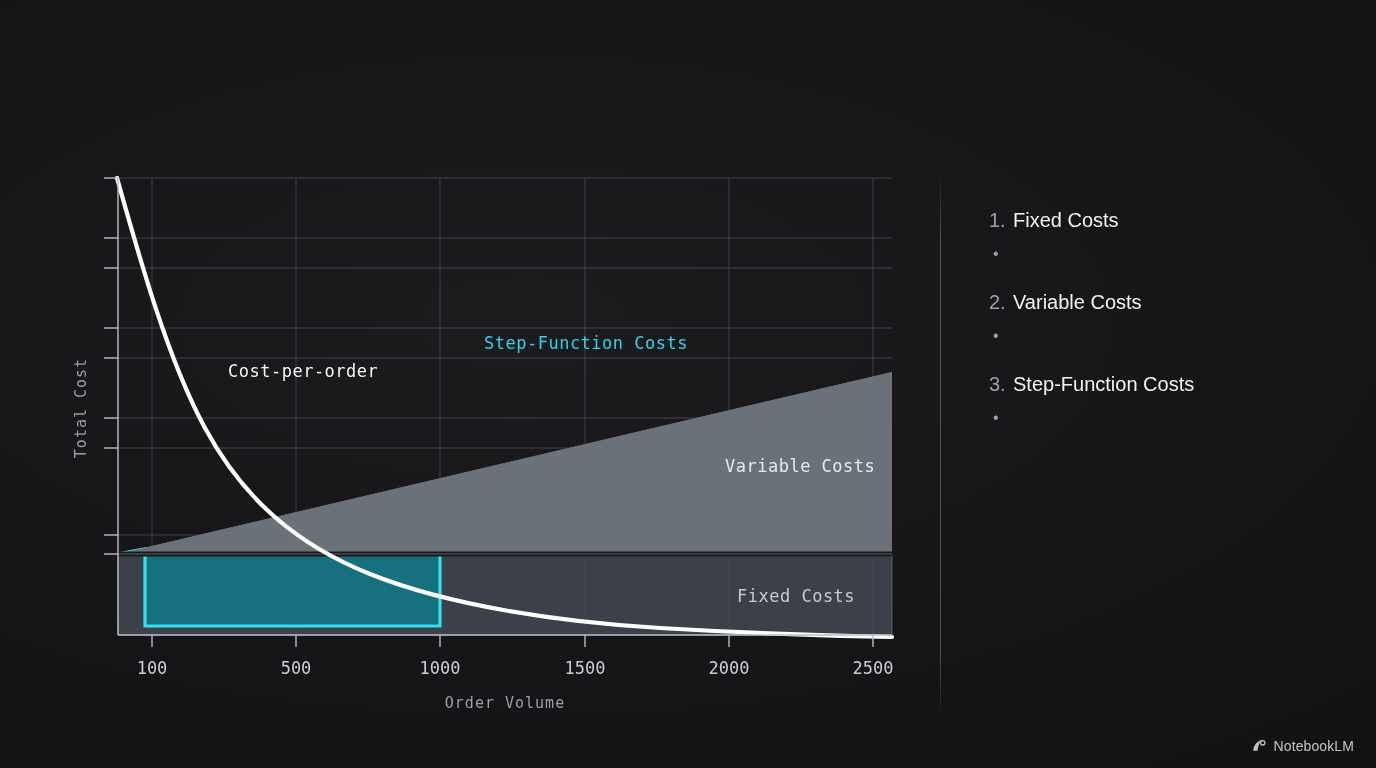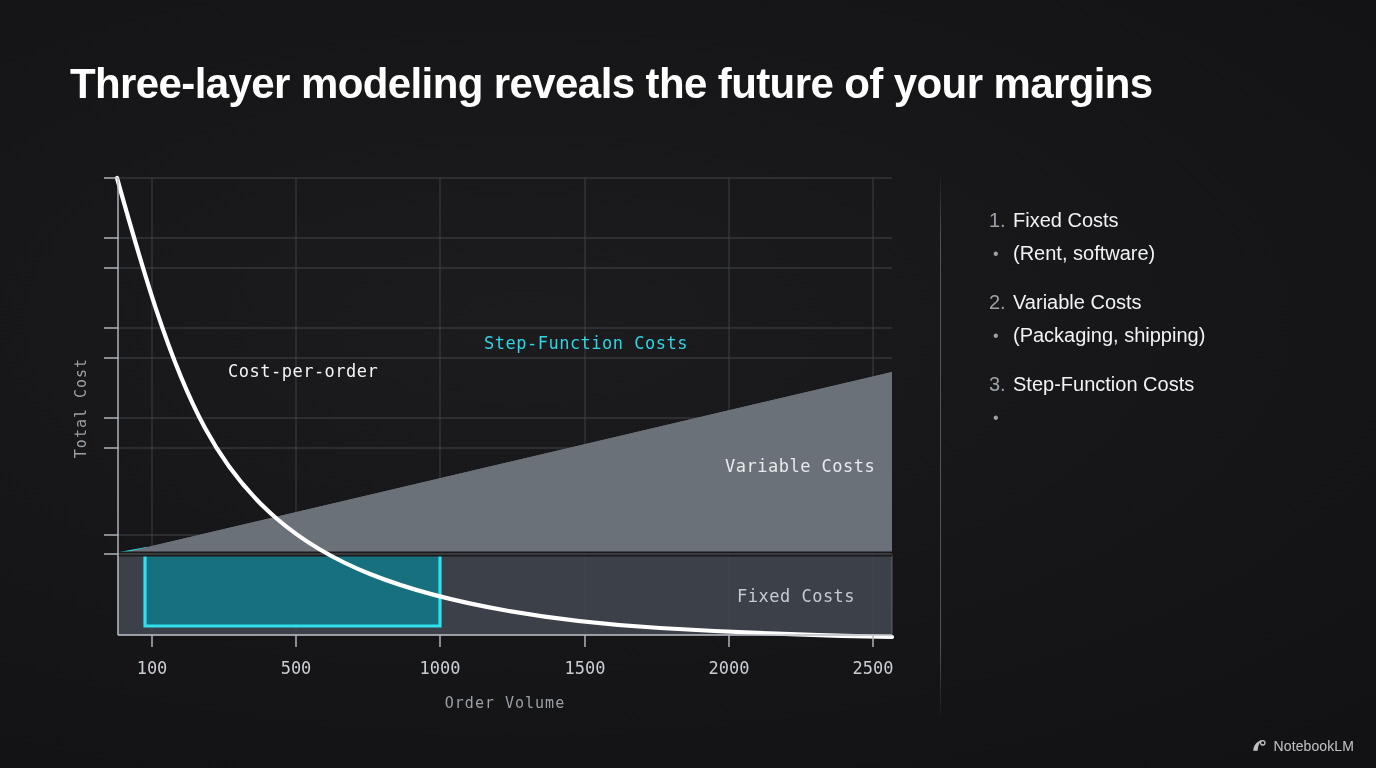--- a/index.html
+++ b/index.html
@@ -116,21 +116,20 @@
     color: #e6e8ea;
     font-family: "Liberation Sans", sans-serif;
     letter-spacing: 0.1px;
   }
 </style>
 </head>
 <body>
 
 <div id="slide">
 
-  <div id="title">Three-layer modeling reveals the future of your margins</div>
 
   <div id="chart-figure">
     <svg id="plot-svg" width="940" height="580" viewBox="0 0 940 580">
       <defs>
         <clipPath id="plotClip">
           <rect x="118" y="28" width="774" height="457"></rect>
         </clipPath>
         <clipPath id="fixedClip">
           <rect x="118" y="404" width="774" height="81"></rect>
         </clipPath>
@@ -237,32 +236,30 @@
 
     <div id="cost-list">
 
       <div class="cost-group">
         <div class="cost-row">
           <span class="marker">1.</span>
           <span class="row-text">Fixed Costs</span>
         </div>
         <div class="cost-row">
           <span class="marker bullet">•</span>
-          <span class="row-text">(Rent, software)</span>
         </div>
       </div>
 
       <div class="cost-group">
         <div class="cost-row">
           <span class="marker">2.</span>
           <span class="row-text">Variable Costs</span>
         </div>
         <div class="cost-row">
           <span class="marker bullet">•</span>
-          <span class="row-text">(Packaging, shipping)</span>
         </div>
       </div>
 
       <div class="cost-group">
         <div class="cost-row">
           <span class="marker">3.</span>
           <span class="row-text">Step-Function Costs</span>
         </div>
         <div class="cost-row">
           <span class="marker bullet">•</span>

